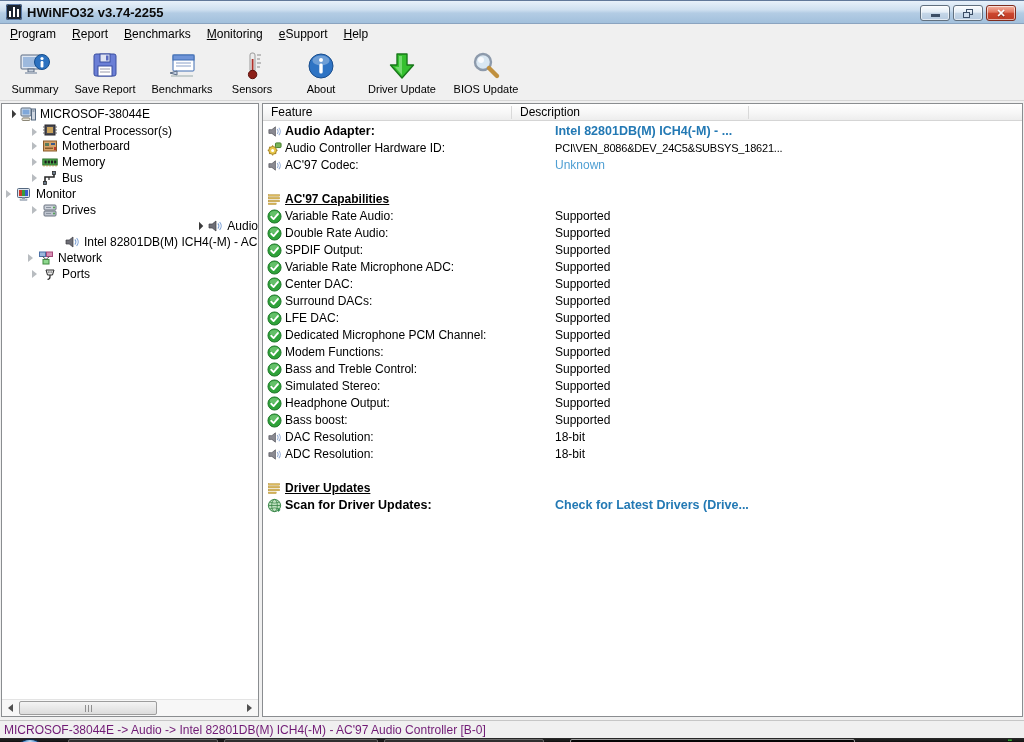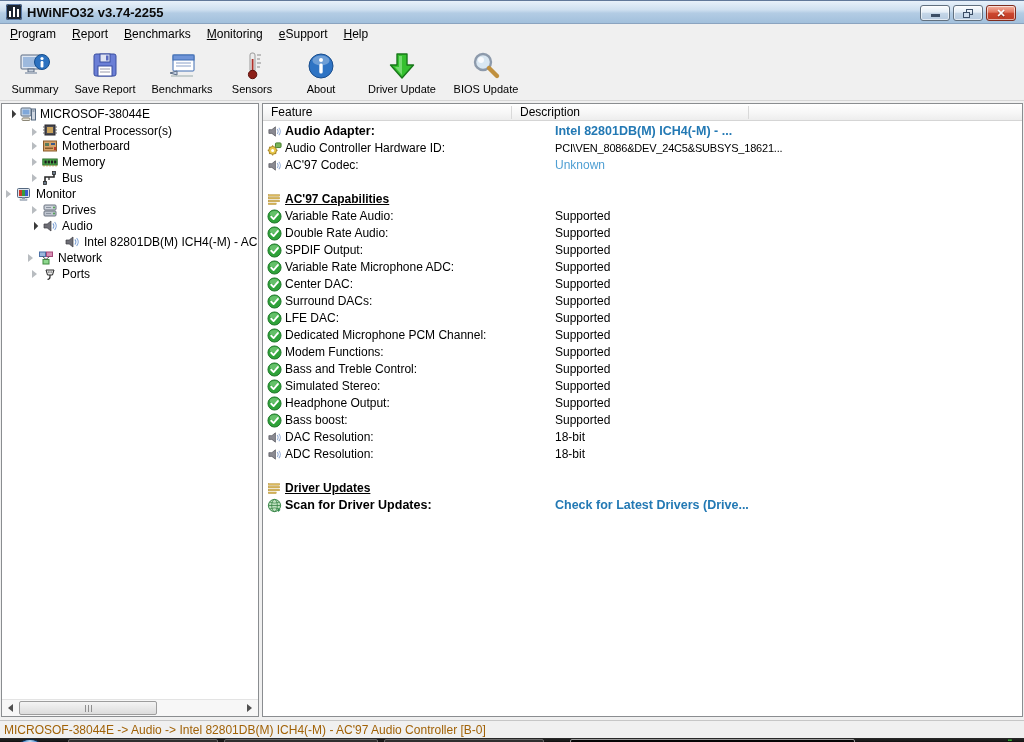--- a/index.html
+++ b/index.html
@@ -75,21 +75,21 @@
   .d-desc.plain { color:#000; }
   .d-desc.plain-small { color:#000; font-size:11px; letter-spacing:-0.2px; }
   .d-desc.link-bold { font-weight:bold; font-size:12.5px; }
   .d-desc.link-light { }
   .d-sect { position:relative; height:17px; }
   .d-sect .d-feat { font-weight:bold; text-decoration:underline; font-size:12px; }
 
   
   .statusbar { position:absolute; left:0; top:720px; width:1024px; height:18px; background:#f0f0f0;
     border-top:1px solid #c6c6c6; display:flex; align-items:center; padding-left:4px; }
-  .statusbar span { font-size:12px; color:#a16207; white-space:nowrap;text-align:center; }
+  .statusbar span { font-size:12px; color:#701a75; white-space:nowrap;text-align:center; }
 
   
   .taskbar { position:absolute; left:0; top:738px; width:1024px; height:4px; background:linear-gradient(to bottom,#2b2b2b,#101010); overflow:hidden; }
   .tk-orb { position:absolute; left:20px; top:1px; width:20px; height:10px; border-radius:50%;
     background:radial-gradient(circle at 50% 30%,#cfe6f8,#4f8fd0 60%,#1c4f8a); border:1px solid #0c2946; }
   .tk-btn { position:absolute; top:1px; height:8px; border:1px solid #6a6a6a; border-radius:2px; background:#2f2f2f; }
   .tk-btn.active { background:#050505; border-color:#9a9a9a; }
   .tk-tray { position:absolute; right:12px; top:0; color:#37c837; font-size:6px; line-height:4px; font-weight:bold; }
 </style>
 </head>
@@ -326,21 +326,21 @@
               <rect x="2" y="3" width="12" height="5" rx="1" fill="#cdd2da" stroke="#6a7380"></rect>
               <rect x="2" y="9" width="12" height="5" rx="1" fill="#bfc5cf" stroke="#6a7380"></rect>
               <circle cx="12" cy="5.5" r="0.9" fill="#3a9a3a"></circle>
               <circle cx="12" cy="11.5" r="0.9" fill="#3a9a3a"></circle>
               <line x1="4" y1="5.5" x2="9" y2="5.5" stroke="#8a93a0"></line>
               <line x1="4" y1="11.5" x2="9" y2="11.5" stroke="#8a93a0"></line>
             </svg>
           </span>
           <span class="tw-label">Drives</span>
         </div>
-        <div class="tree-row" style="padding-left: 26px;">
+        <div class="tree-row" style="padding-left: 26px; justify-content: flex-end;">
           <span class="tw-exp">
             <span class="exp-expanded"></span>
           </span>
           <span class="tw-icon">
             <svg viewBox="0 0 16 16" width="16" height="16" style="display:block">
               <path d="M2 6 L5.2 6 L9 3 L9 13 L5.2 10 L2 10 Z" fill="#6e6e76" stroke="#3c3c44" stroke-width="0.7"></path>
               <path d="M10.8 5.5 A3.4 3.4 0 0 1 10.8 10.5" fill="none" stroke="#7a9fd4" stroke-width="1.1"></path>
               <path d="M12.6 4 A6 6 0 0 1 12.6 12" fill="none" stroke="#7a9fd4" stroke-width="1.1"></path>
             </svg>
           </span>

